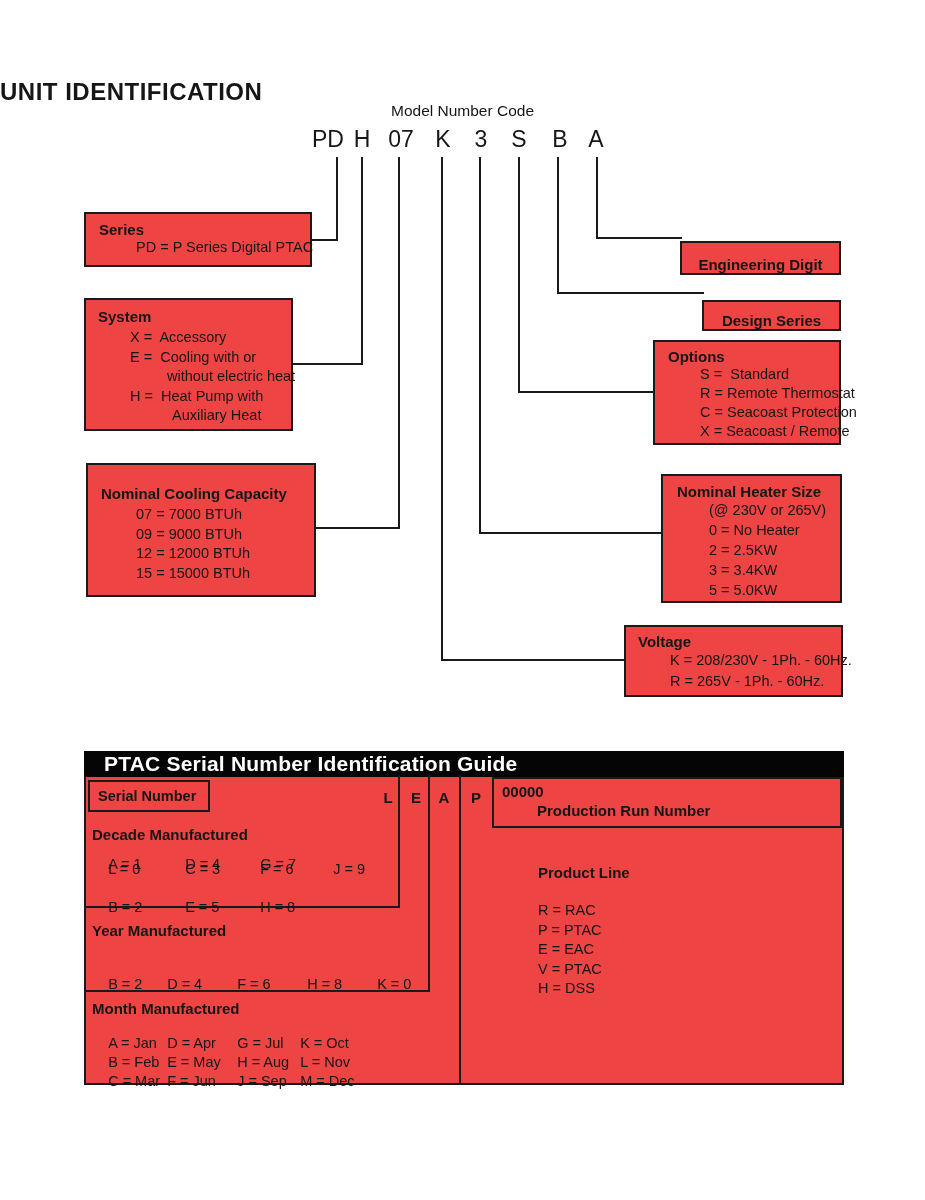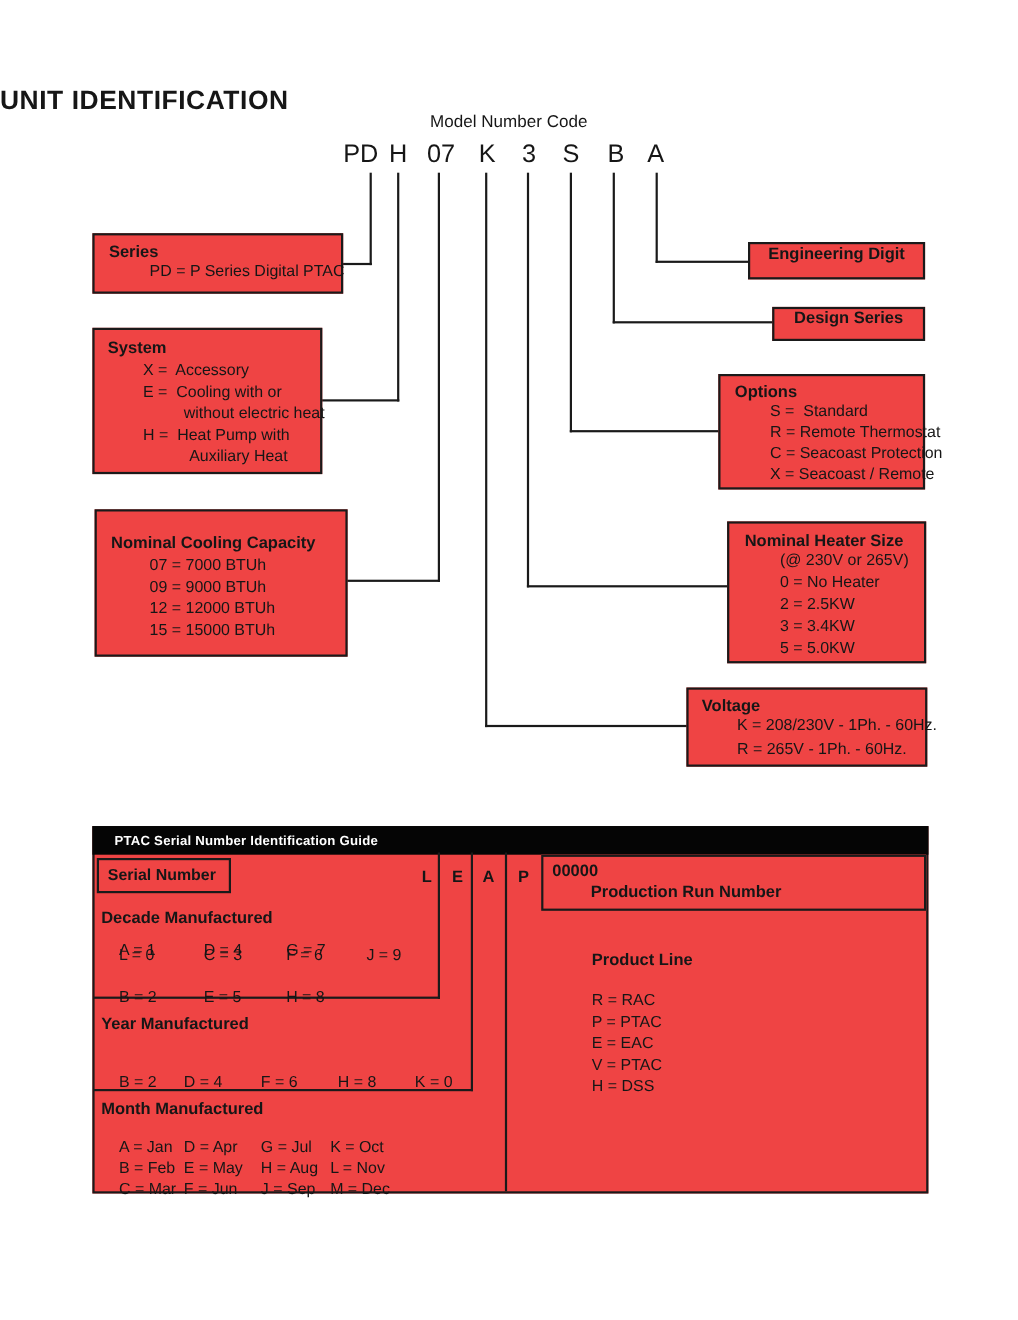--- a/index.html
+++ b/index.html
@@ -21,26 +21,26 @@
   .seg{
     position:absolute;top:126px;transform:translateX(-50%);
     font-size:23px;font-weight:normal;white-space:pre;
   }
   .box{
     position:absolute;border:2px solid #1a1a1a;background:#ef4444;
     box-sizing:border-box;
   }
   .box .bt{font-size:15px;font-weight:bold;white-space:pre;}
   .box .bi{font-size:14.5px;white-space:pre;margin-left:32px;}
-  .centerbox{display:flex;align-items:flex-start;justify-content:center;}
+  .centerbox{display:flex;align-items:flex-end;justify-content:center;margin-top:21px;}
   .centerbox .bt{white-space:nowrap;}
   
   .bar{
     position:absolute;left:84px;top:751px;width:760px;height:26px;
-    background:#050505;color:#ffffff;font-size:12px;font-weight:bold;
+    background:#050505;color:#ffffff;font-size:21px;font-weight:bold;
     line-height:26px;padding-left:20px;box-sizing:border-box;
     letter-spacing:0.2px;white-space:nowrap;
   }
   .cellrow{position:absolute;font-size:14.5px;white-space:pre;}
   .cellrow span{display:inline-block;}
   .secl{position:absolute;font-size:15px;font-weight:bold;white-space:nowrap;}
   .letter{position:absolute;top:789px;transform:translateX(-50%);font-size:15px;font-weight:bold;}
   .plitem{font-size:14.5px;line-height:19.5px;white-space:pre;}
 </style>
 </head>

